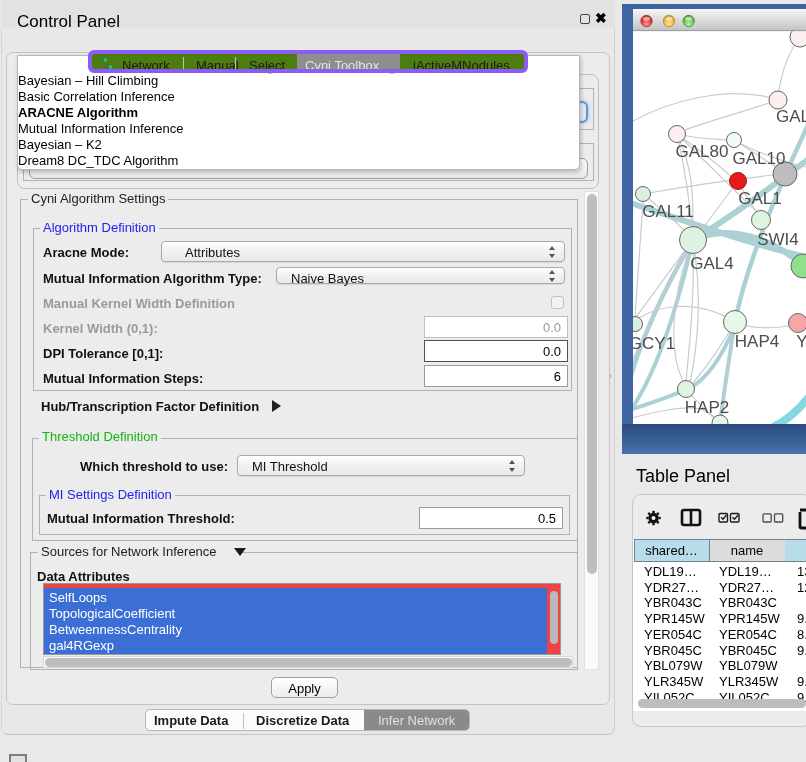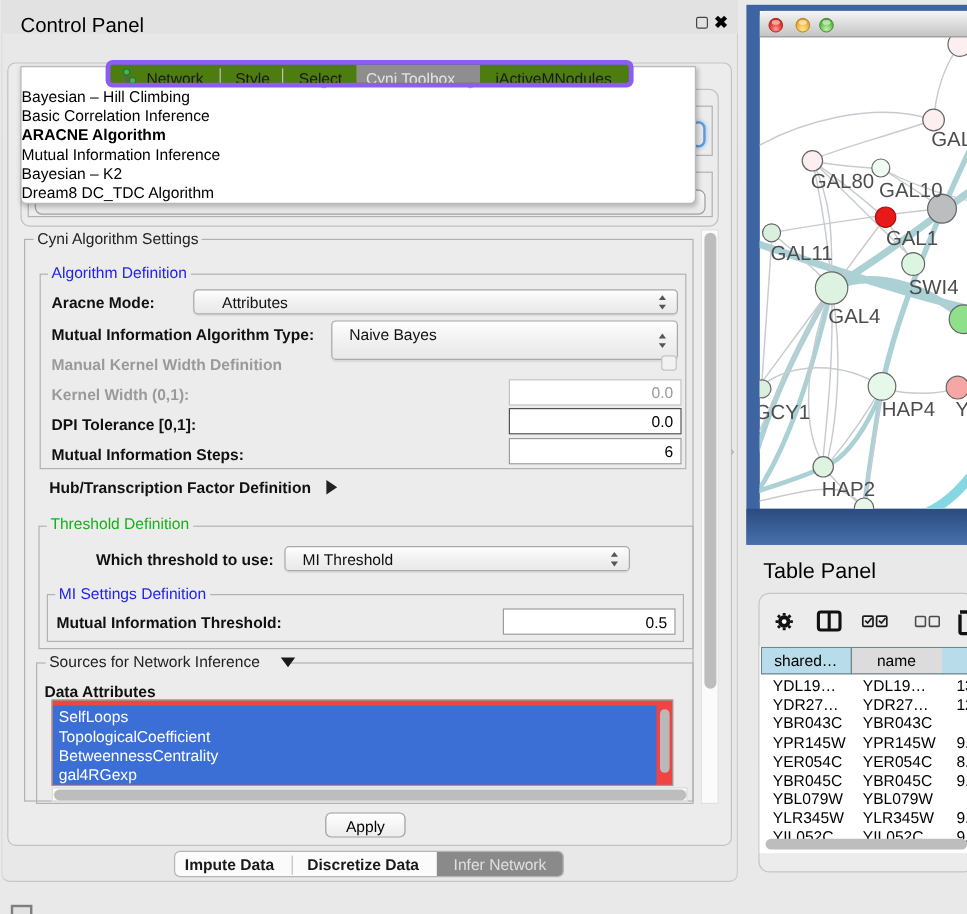--- a/index.html
+++ b/index.html
@@ -32,21 +32,21 @@
 <div class="abs" style="left:88px;top:36px;width:440px;height:23px;background:#4d7c0f;border:4px solid #8b5cf6;border-radius:6px;overflow:hidden;z-index:3;margin-top:14px;">
   <div class="abs" style="left:0;top:0;width:205px;height:23px;"></div>
   <div class="abs tabseg" style="left:30px;top:4px;">Network</div>
   <svg class="abs" style="left:10px;top:3px;" width="16" height="18" viewBox="0 0 16 18">
     <path d="M3.5,4 V15 M3.5,10 H8 M3.5,15 H8" stroke="#5a5a66" stroke-width="1.3" fill="none"></path>
     <circle cx="3.5" cy="3" r="2.6" fill="#4caf5a" stroke="#1e7a2e" stroke-width="1"></circle>
     <circle cx="8.5" cy="10" r="2.6" fill="#4caf5a" stroke="#1e7a2e" stroke-width="1"></circle>
     <circle cx="8.5" cy="15.5" r="2.6" fill="#4caf5a" stroke="#1e7a2e" stroke-width="1"></circle>
   </svg>
   <div class="abs" style="left:91px;top:3px;width:1px;height:17px;background:#c0c0c0;"></div>
-  <div class="abs tabseg" style="left:104px;top:4px;">Style</div>
+  <div class="abs tabseg" style="left:104px;top:4px;">Manual</div>
   <div class="abs" style="left:143px;top:3px;width:1px;height:17px;background:#c0c0c0;"></div>
   <div class="abs tabseg" style="left:157px;top:4px;">Select</div>
   <div class="abs" style="left:205px;top:0;width:103px;height:23px;background:#8e8e8e;"></div>
   <div class="abs tabseg" style="left:213px;top:4px;color:#e4e4e4;">Cyni Toolbox</div>
   <div class="abs tabseg" style="left:321px;top:4px;">jActiveMNodules</div>
 </div>
 
 <div class="abs" style="left:6px;top:52px;width:604px;height:653px;background:#ececec;border:1px solid #c3c3c3;border-radius:7px;"></div>
 <div class="abs" style="left:17px;top:74px;width:582px;height:115px;background:#ececec;border:1px solid #c0c0c0;border-radius:8px;"></div>
 
@@ -61,21 +61,21 @@
 <div class="abs etch" style="left:33px;top:228px;width:539px;height:163px;"></div>
 <div class="gtitle" style="left:40px;top:221px;color:#2222ee;">Algorithm Definition</div>
 
 <div class="lbl" style="left:43px;top:245px;">Aracne Mode:</div>
 <div class="combo" style="left:161px;top:241px;width:404px;height:21px;">
     <span class="ct" style="left:23px;">Attributes</span>
     <span class="spin"></span>
   </div>
 
 <div class="lbl" style="left:43px;top:271px;">Mutual Information Algorithm Type:</div>
-<div class="combo" style="left:276px;top:267px;width:289px;height:33px;">
+<div class="combo" style="left:276px;top:267px;width:289px;height:17px;">
     <span class="ct">Naive Bayes</span>
     <span class="spin"></span>
   </div>
 
 <div class="lbl" style="left:43px;top:296px;color:#9a9a9a;">Manual Kernel Width Definition</div>
 <div class="abs" style="left:551px;top:296px;width:13px;height:13px;border:1px solid #c3c3c3;border-radius:3px;background:#f2f2f2;"></div>
 
 <div class="lbl" style="left:43px;top:321px;color:#9a9a9a;">Kernel Width (0,1):</div>
 <div class="field" style="left:424px;top:316px;width:144px;height:22px;color:#9a9a9a;border-color:#c0c0c0;">0.0</div>
 

